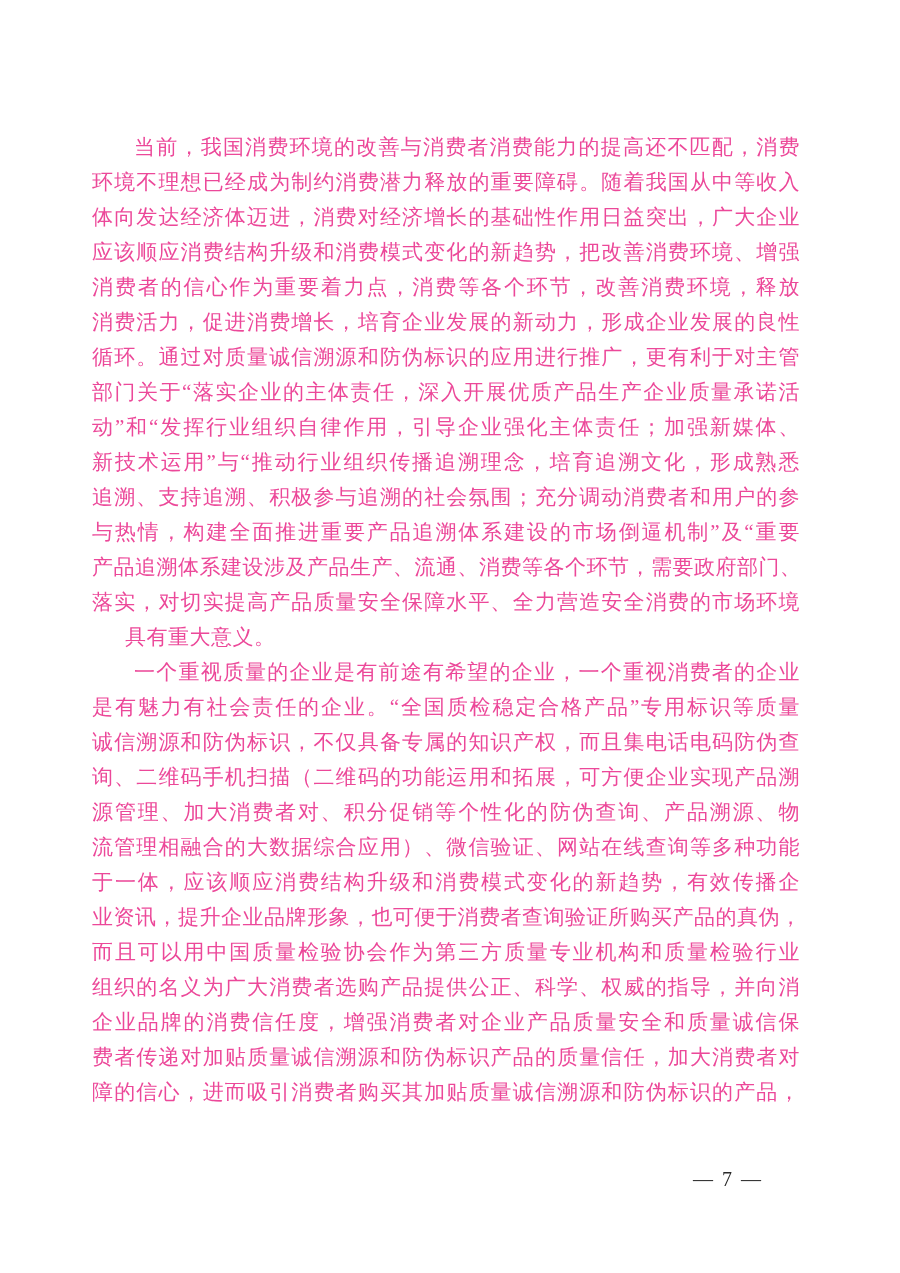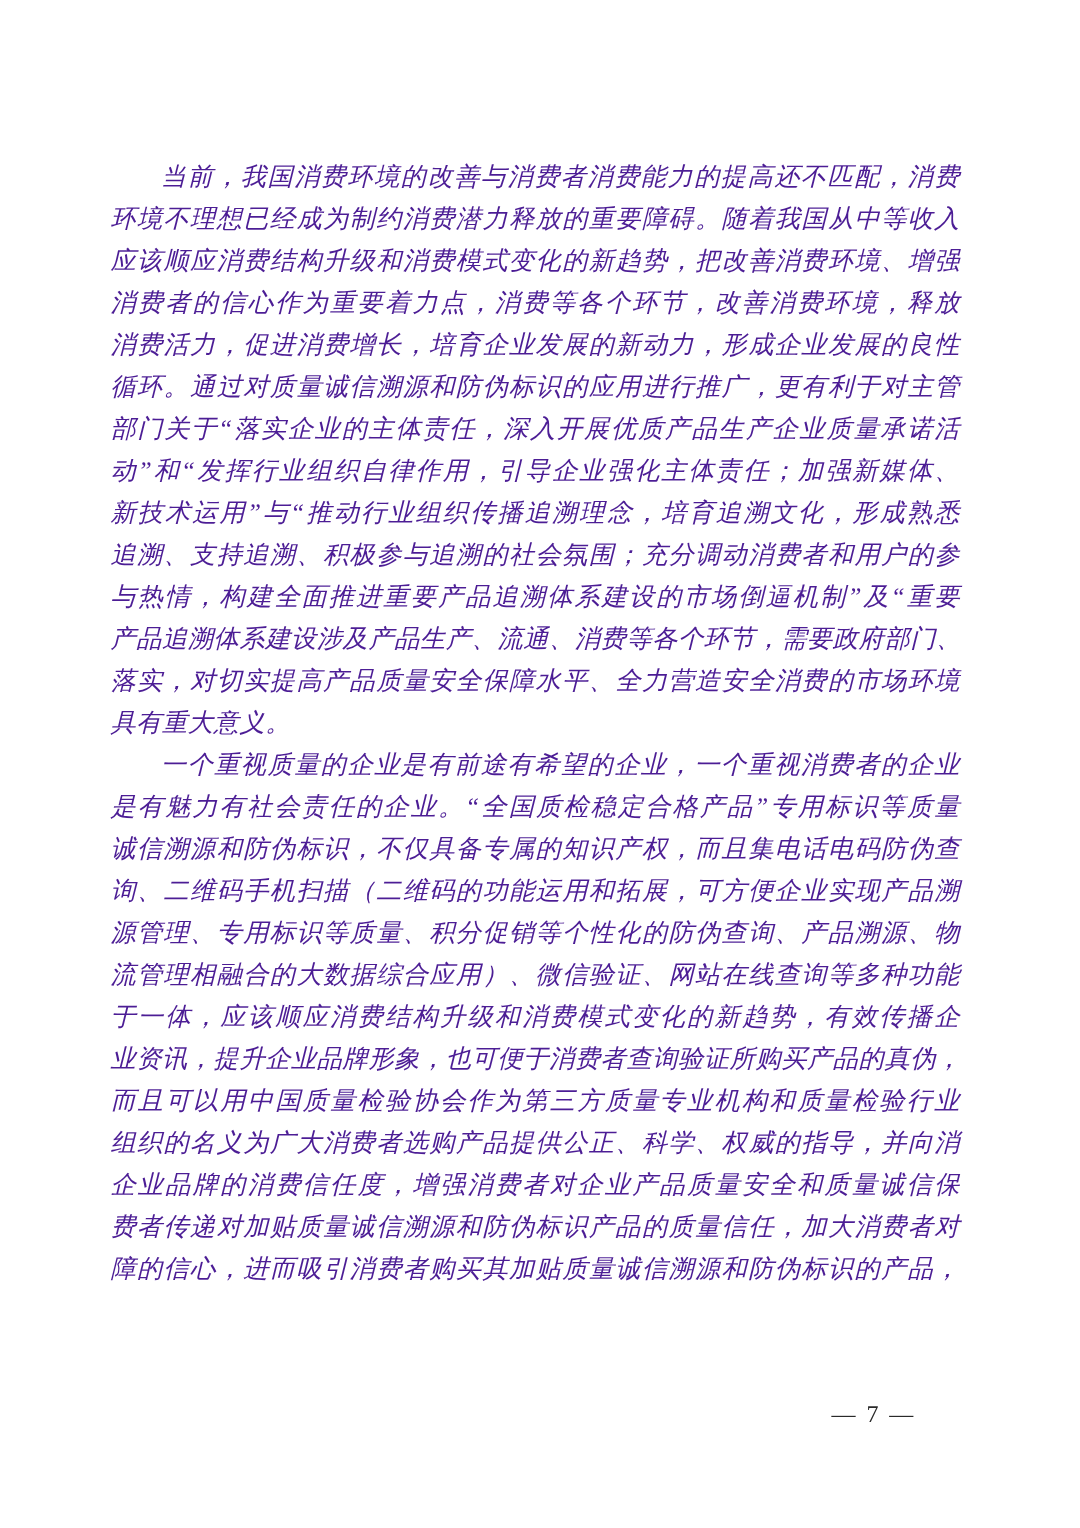--- a/index.html
+++ b/index.html
@@ -15,73 +15,74 @@
   .text-block {
     position: absolute;
     left: 92px;
     top: 130px;
     width: 708px;
   }
   .line {
     font-size: 21px;
     line-height: 35px;
     height: 35px;
-    color: #4c1d95;
+    color: #ec4899;
     text-align: justify;
     text-align-last: justify;
     -moz-text-align-last: justify;
     white-space: nowrap;
     letter-spacing: 0.5px;
-    font-style: italic;
   }
   .line.first {
     text-indent: 2em;
   }
   .line.para-end {
     text-align-last: left;
+    margin-left: 33px;
     -moz-text-align-last: left;
   }
   .page-number {
     position: absolute;
     top: 1168px;
     right: 137px;
     font-size: 20px;
     color: #2a2a2a;
     letter-spacing: 2px;
   }
 </style>
 </head>
 <body>
 
 <div class="page">
   <div class="text-block">
 
     <div>
       <div class="line first">当前，我国消费环境的改善与消费者消费能力的提高还不匹配，消费</div>
       <div class="line">环境不理想已经成为制约消费潜力释放的重要障碍。随着我国从中等收入</div>
+      <div class="line">体向发达经济体迈进，消费对经济增长的基础性作用日益突出，广大企业</div>
       <div class="line">应该顺应消费结构升级和消费模式变化的新趋势，把改善消费环境、增强</div>
       <div class="line">消费者的信心作为重要着力点，消费等各个环节，改善消费环境，释放</div>
       <div class="line">消费活力，促进消费增长，培育企业发展的新动力，形成企业发展的良性</div>
       <div class="line">循环。通过对质量诚信溯源和防伪标识的应用进行推广，更有利于对主管</div>
       <div class="line">部门关于“落实企业的主体责任，深入开展优质产品生产企业质量承诺活</div>
       <div class="line">动”和“发挥行业组织自律作用，引导企业强化主体责任；加强新媒体、</div>
       <div class="line">新技术运用”与“推动行业组织传播追溯理念，培育追溯文化，形成熟悉</div>
       <div class="line">追溯、支持追溯、积极参与追溯的社会氛围；充分调动消费者和用户的参</div>
       <div class="line">与热情，构建全面推进重要产品追溯体系建设的市场倒逼机制”及“重要</div>
       <div class="line">产品追溯体系建设涉及产品生产、流通、消费等各个环节，需要政府部门、</div>
       <div class="line">落实，对切实提高产品质量安全保障水平、全力营造安全消费的市场环境</div>
       <div class="line para-end">具有重大意义。</div>
     </div>
 
     <div>
       <div class="line first">一个重视质量的企业是有前途有希望的企业，一个重视消费者的企业</div>
       <div class="line">是有魅力有社会责任的企业。“全国质检稳定合格产品”专用标识等质量</div>
       <div class="line">诚信溯源和防伪标识，不仅具备专属的知识产权，而且集电话电码防伪查</div>
       <div class="line">询、二维码手机扫描（二维码的功能运用和拓展，可方便企业实现产品溯</div>
-      <div class="line">源管理、专用标识等质量、积分促销等个性化的防伪查询、产品溯源、物</div>
+      <div class="line">源管理、加大消费者对、积分促销等个性化的防伪查询、产品溯源、物</div>
       <div class="line">流管理相融合的大数据综合应用）、微信验证、网站在线查询等多种功能</div>
       <div class="line">于一体，应该顺应消费结构升级和消费模式变化的新趋势，有效传播企</div>
       <div class="line">业资讯，提升企业品牌形象，也可便于消费者查询验证所购买产品的真伪，</div>
       <div class="line">而且可以用中国质量检验协会作为第三方质量专业机构和质量检验行业</div>
       <div class="line">组织的名义为广大消费者选购产品提供公正、科学、权威的指导，并向消</div>
       <div class="line">企业品牌的消费信任度，增强消费者对企业产品质量安全和质量诚信保</div>
       <div class="line">费者传递对加贴质量诚信溯源和防伪标识产品的质量信任，加大消费者对</div>
       <div class="line">障的信心，进而吸引消费者购买其加贴质量诚信溯源和防伪标识的产品，</div>
     </div>
 

